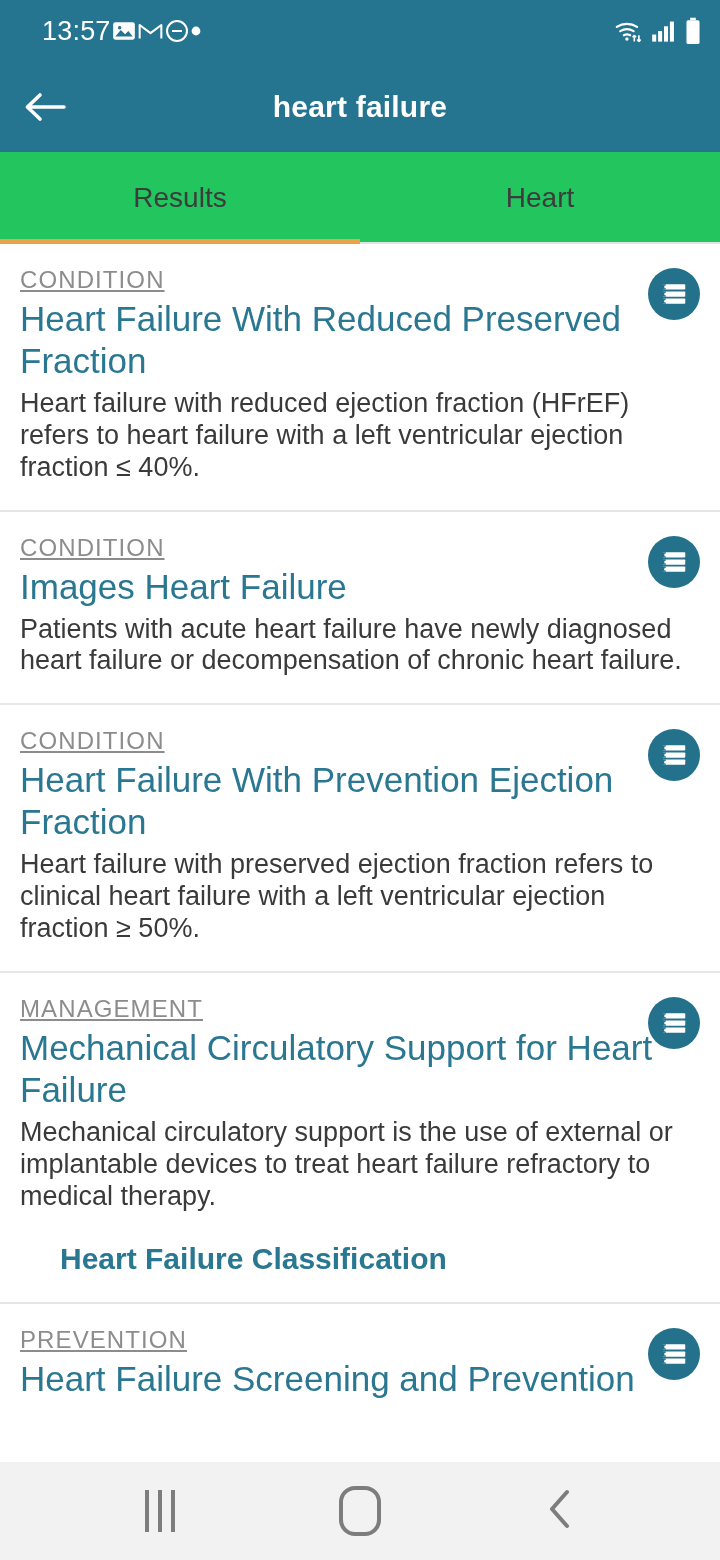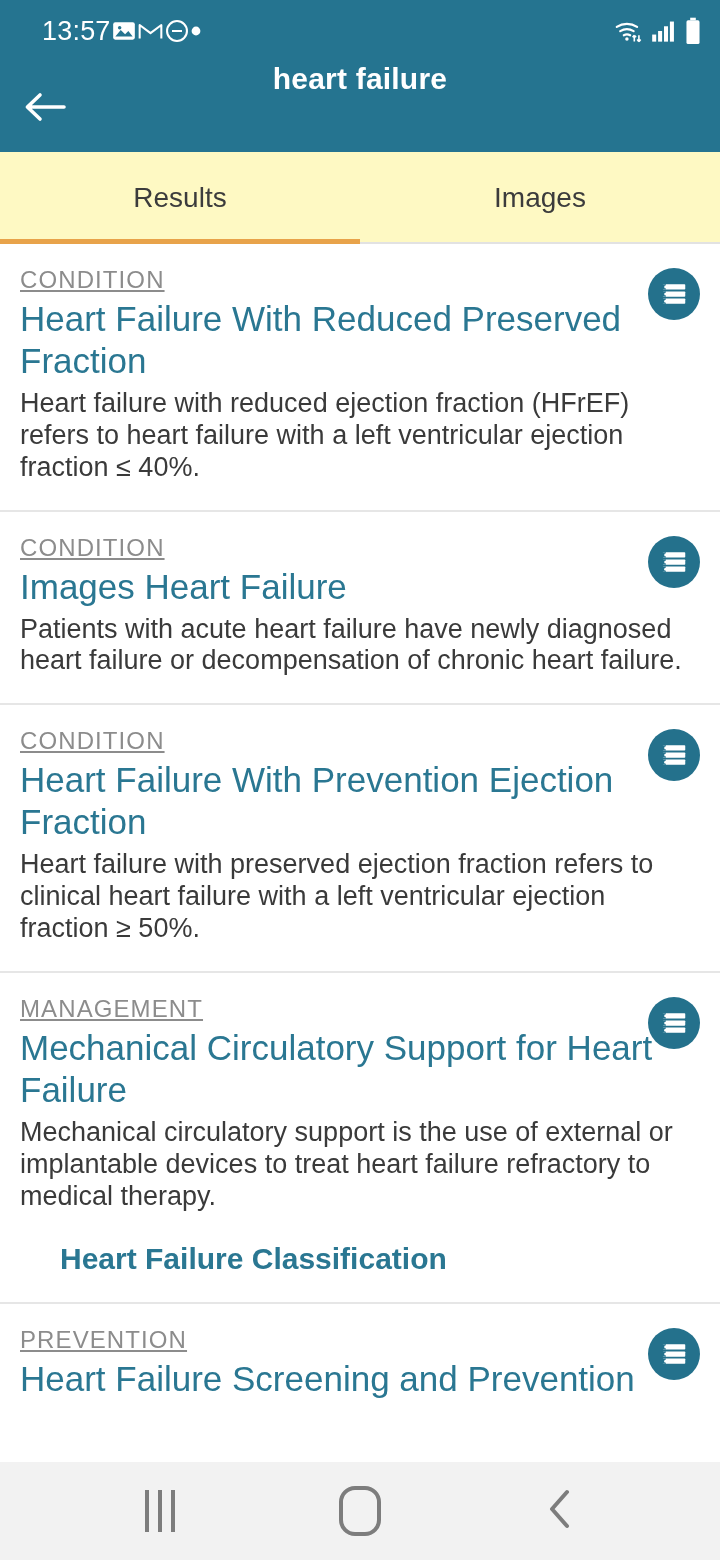--- a/index.html
+++ b/index.html
@@ -17,31 +17,31 @@
     color:#ffffff;
   }
   .status-left { display:flex; align-items:center; }
   .status-time { font-size:27px; letter-spacing:0.2px; line-height:1; }
   .status-right { margin-left:auto; display:flex; align-items:center; gap:7px; }
   .sb-ic { display:inline-flex; align-items:center; justify-content:center; }
 
   
   .appbar {
     height:90px; flex:0 0 90px; background:#257490;
-    display:flex; position:relative;
+    display:flex; align-items:center; position:relative;
   }
   .back-btn { width:90px; height:90px; display:flex; align-items:center; justify-content:center; }
   .appbar-title {
     position:absolute; left:0; right:0; text-align:center;
     font-size:30px; font-weight:bold; color:#ffffff; letter-spacing:0.2px;
     pointer-events:none;
   }
 
   
-  .tabbar { flex:0 0 92px; height:92px; background:#fef9c3; display:flex; position:relative;align-items:center; }
+  .tabbar { flex:0 0 92px; height:92px; background:#22c55e; display:flex; position:relative;align-items:center; }
   .tab {
     flex:1; display:flex; align-items:center; justify-content:center;
     font-size:28px; color:#3c3c3c; position:relative;
   }
   .tab-underline-track { position:absolute; left:0; right:0; bottom:0; height:2px; background:#e2e2e2; }
   .tab-underline {
     position:absolute; bottom:0; left:0; width:360px; height:5px;
     background:#e8a34a;
   }
 
@@ -147,21 +147,21 @@
       </svg>
     </div>
     <div class="appbar-title">heart failure</div>
   </div>
 
   <div class="tabbar">
     <div class="tab">
       <span>Results</span>
     </div>
     <div class="tab">
-      <span>Images</span>
+      <span>Heart</span>
     </div>
     <div class="tab-underline-track"></div>
     <div class="tab-underline"></div>
   </div>
 
   <div class="results">
 
     <div class="card">
       <div class="card-kicker">CONDITION</div>
       <div class="card-title">Heart Failure With Reduced Preserved Fraction</div>

